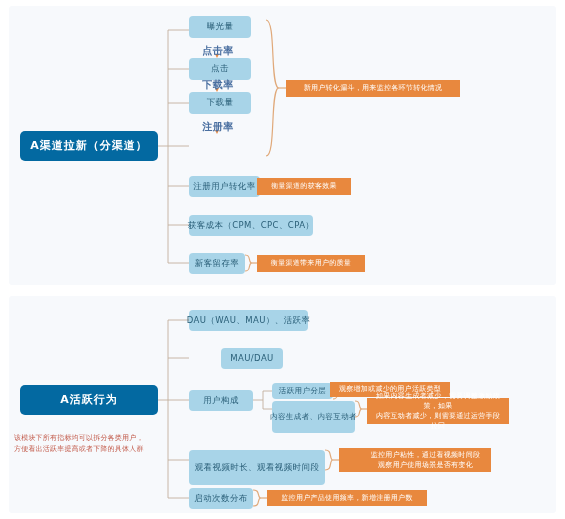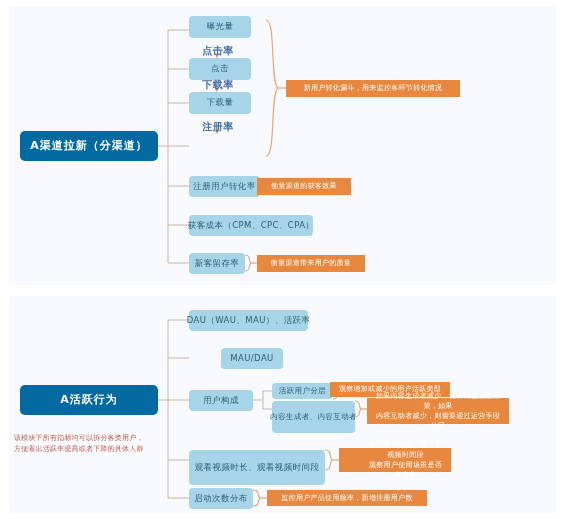--- a/index.html
+++ b/index.html
@@ -183,19 +183,19 @@
   <div class="node" style="left:189px;top:390px;width:64px;height:21px;">用户构成</div>
 
   <div class="node" style="left:272px;top:383px;width:61px;height:16px;font-size:7.5px;">活跃用户分层</div>
   <div class="anno" style="left:330px;top:382px;width:120px;height:15px;">观察增加或减少的用户活跃类型</div>
 
   <div class="node" style="left:272px;top:401px;width:83px;height:32px;font-size:7.5px;">内容生成者、内容互动者</div>
   <div class="anno" style="left:367px;top:398px;width:142px;height:26px;white-space:pre-line;">如果内容生成者减少，需要调整激励政策，如果
 内容互动者减少，则需要通过运营手段拉回</div>
 
   <div class="node" style="left:189px;top:450px;width:136px;height:35px;">观看视频时长、观看视频时间段</div>
-  <div class="anno" style="left:339px;top:448px;width:112px;height:24px;white-space:pre-line;padding-left:28px;">监控用户粘性，通过看视频时间段
+  <div class="anno" style="left:339px;top:448px;width:152px;height:24px;white-space:pre-line;padding-left:28px;">监控用户粘性，通过看视频时间段
 观察用户使用场景是否有变化</div>
 
   <div class="node" style="left:189px;top:488px;width:64px;height:21px;">启动次数分布</div>
   <div class="anno" style="left:267px;top:490px;width:160px;height:16px;">监控用户产品使用频率，新增注册用户数</div>
 
 </div>
 
 </body></html>

